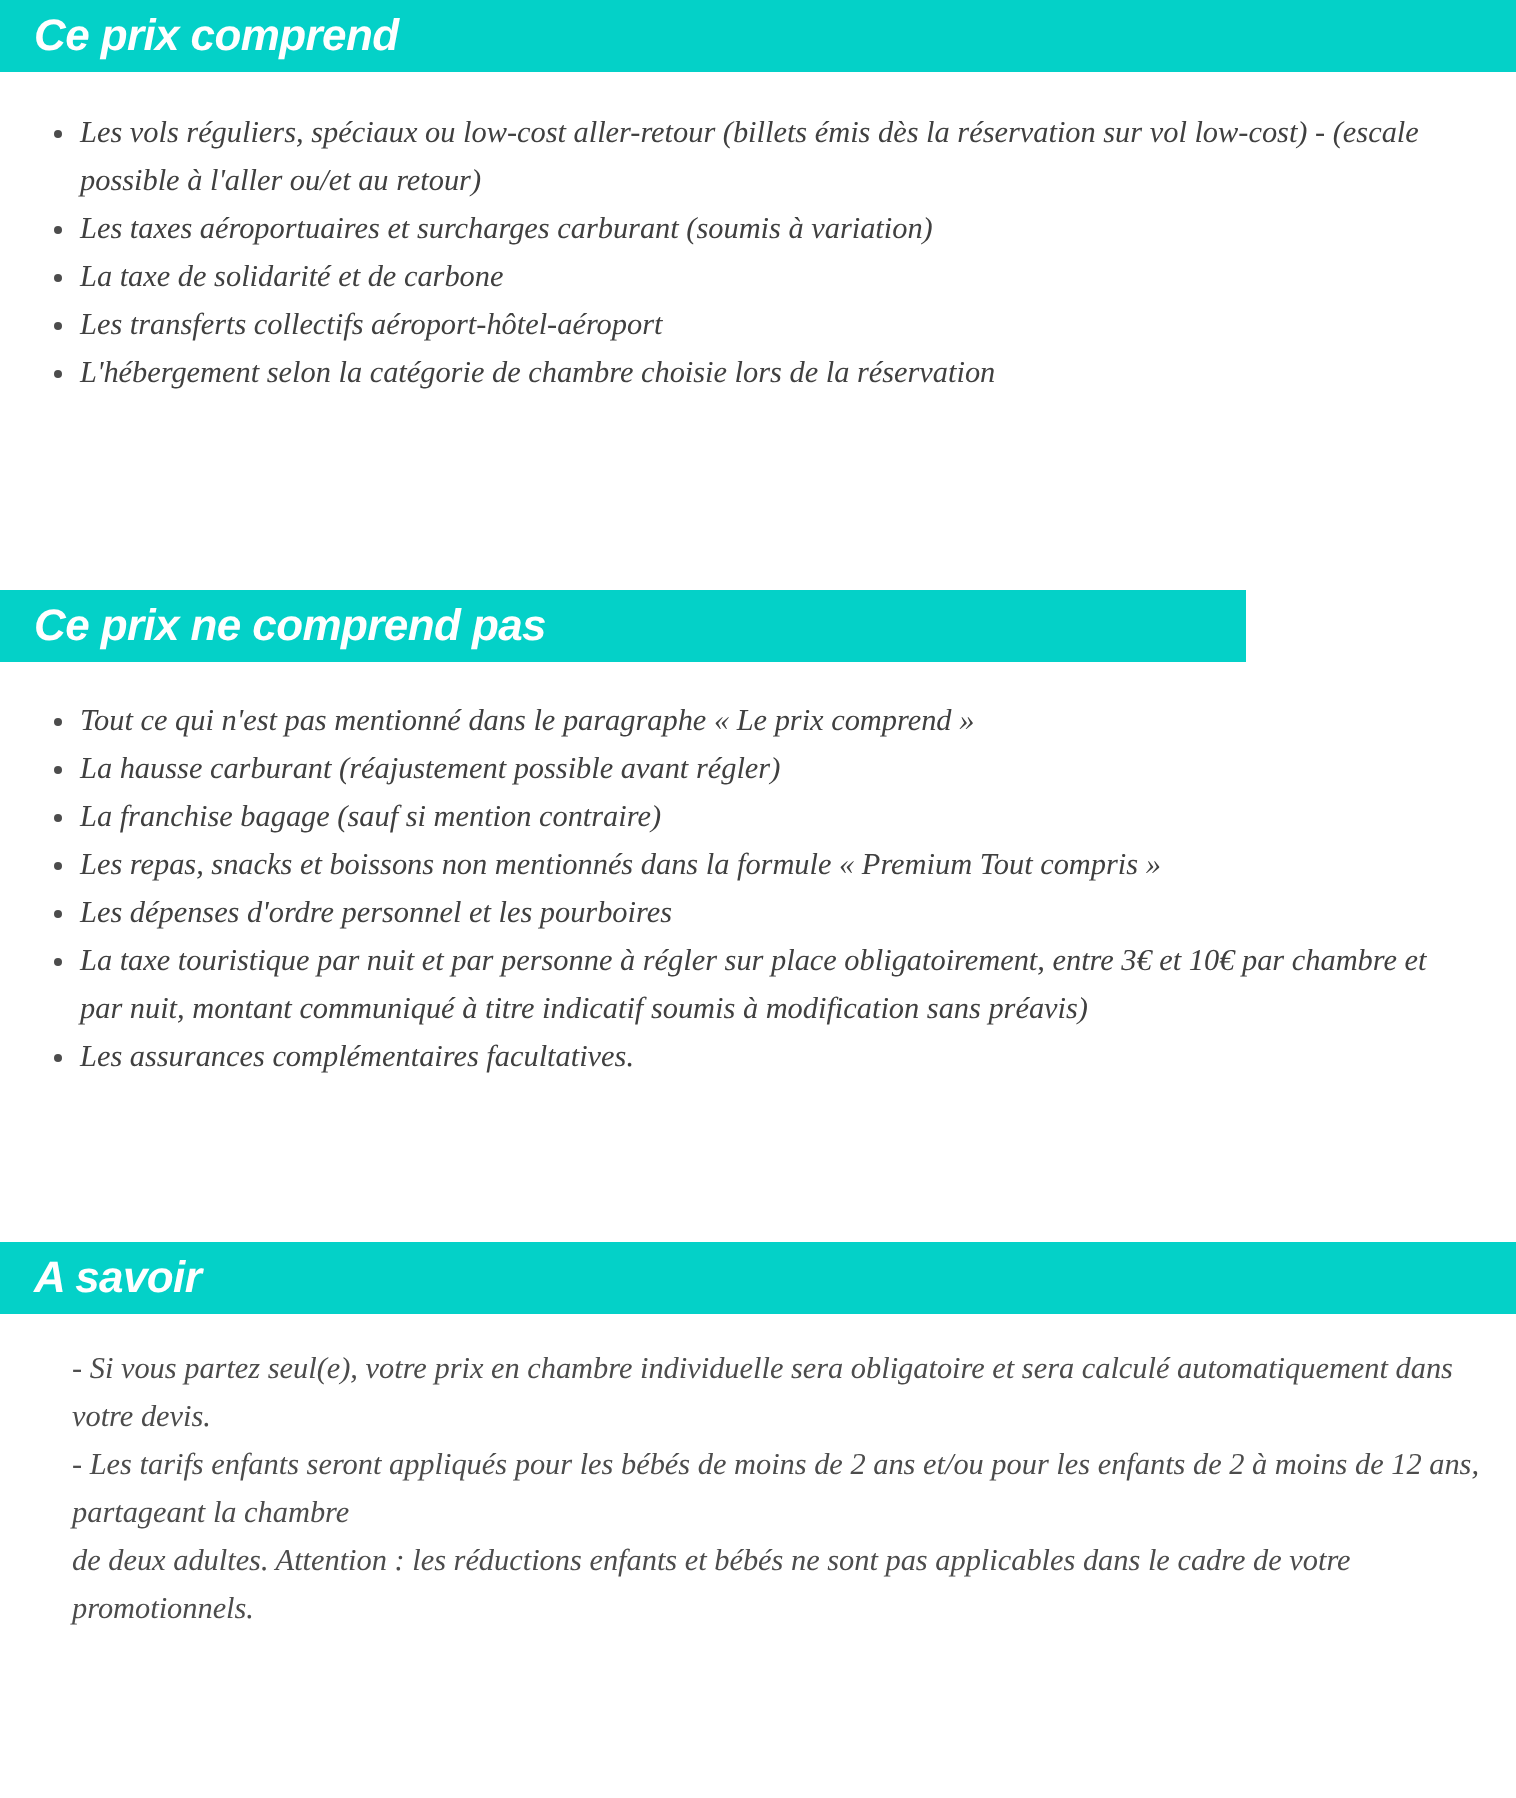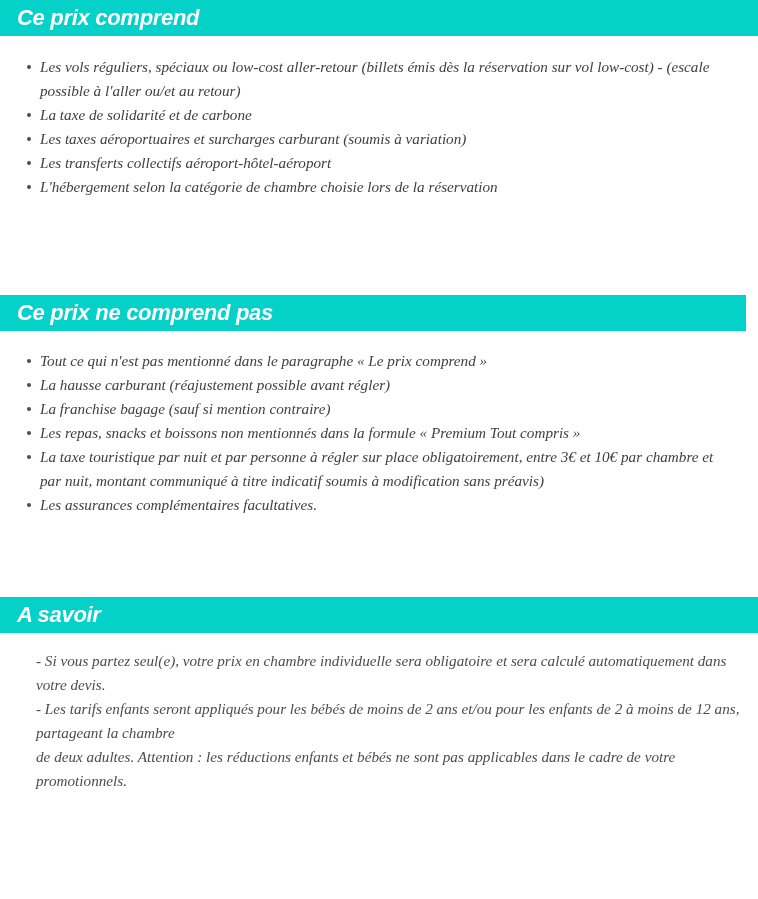--- a/index.html
+++ b/index.html
@@ -25,21 +25,21 @@
   
   .section-header {
     background: #04d1c8;
     height: 36px;
     display: flex;
     align-items: center;
     box-sizing: border-box;
     padding-left: 17px;
   }
   .section-header.w-full { width: 758px; }
-  .section-header.w-754 { width: 746px; }
+  .section-header.w-754 { width: 623px; }
 
   .section-header-title {
     color: #ffffff;
     font-family: "Liberation Sans", sans-serif;
     font-size: 22px;
     font-weight: bold;
     font-style: italic;
     letter-spacing: -0.3px;
     line-height: 1;
     white-space: nowrap;
@@ -100,39 +100,40 @@
 
 <div class="page">
 
   <div class="section-header w-full">
     <span class="section-header-title">Ce prix comprend</span>
   </div>
 
   <div class="section-body sec1-body">
     <ul class="bullets">
       <li>Les vols réguliers,  spéciaux ou low-cost aller-retour (billets émis dès la réservation sur vol low-cost) - (escale possible à l'aller ou/et au retour)</li>
+      <li>Les taxes aéroportuaires et surcharges carburant (soumis à variation)</li>
       <li>La taxe de solidarité et de carbone</li>
-      <li>Les taxes aéroportuaires et surcharges carburant (soumis à variation)</li>
       <li>Les transferts collectifs aéroport-hôtel-aéroport</li>
       <li>L'hébergement selon la catégorie de chambre choisie lors de la réservation</li>
     </ul>
   </div>
 
   <div class="gap-1"></div>
 
   <div class="section-header w-754">
     <span class="section-header-title">Ce prix ne comprend pas</span>
   </div>
 
   <div class="section-body sec2-body">
     <ul class="bullets">
       <li>Tout ce qui n'est pas mentionné dans le paragraphe « Le prix comprend »</li>
       <li>La hausse carburant (réajustement possible avant régler)</li>
       <li>La franchise bagage (sauf si mention contraire)</li>
       <li>Les repas, snacks et boissons non mentionnés dans la formule « Premium Tout compris »</li>
+      <li>Les dépenses d'ordre personnel et les pourboires</li>
       <li>La taxe touristique par nuit et par personne à régler sur place obligatoirement, entre 3€ et 10€ par chambre et par nuit, montant communiqué à titre indicatif soumis à modification sans préavis)</li>
       <li>Les assurances complémentaires facultatives.</li>
     </ul>
   </div>
 
   <div class="gap-2"></div>
 
   <div class="section-header w-full">
     <span class="section-header-title">A savoir</span>
   </div>

